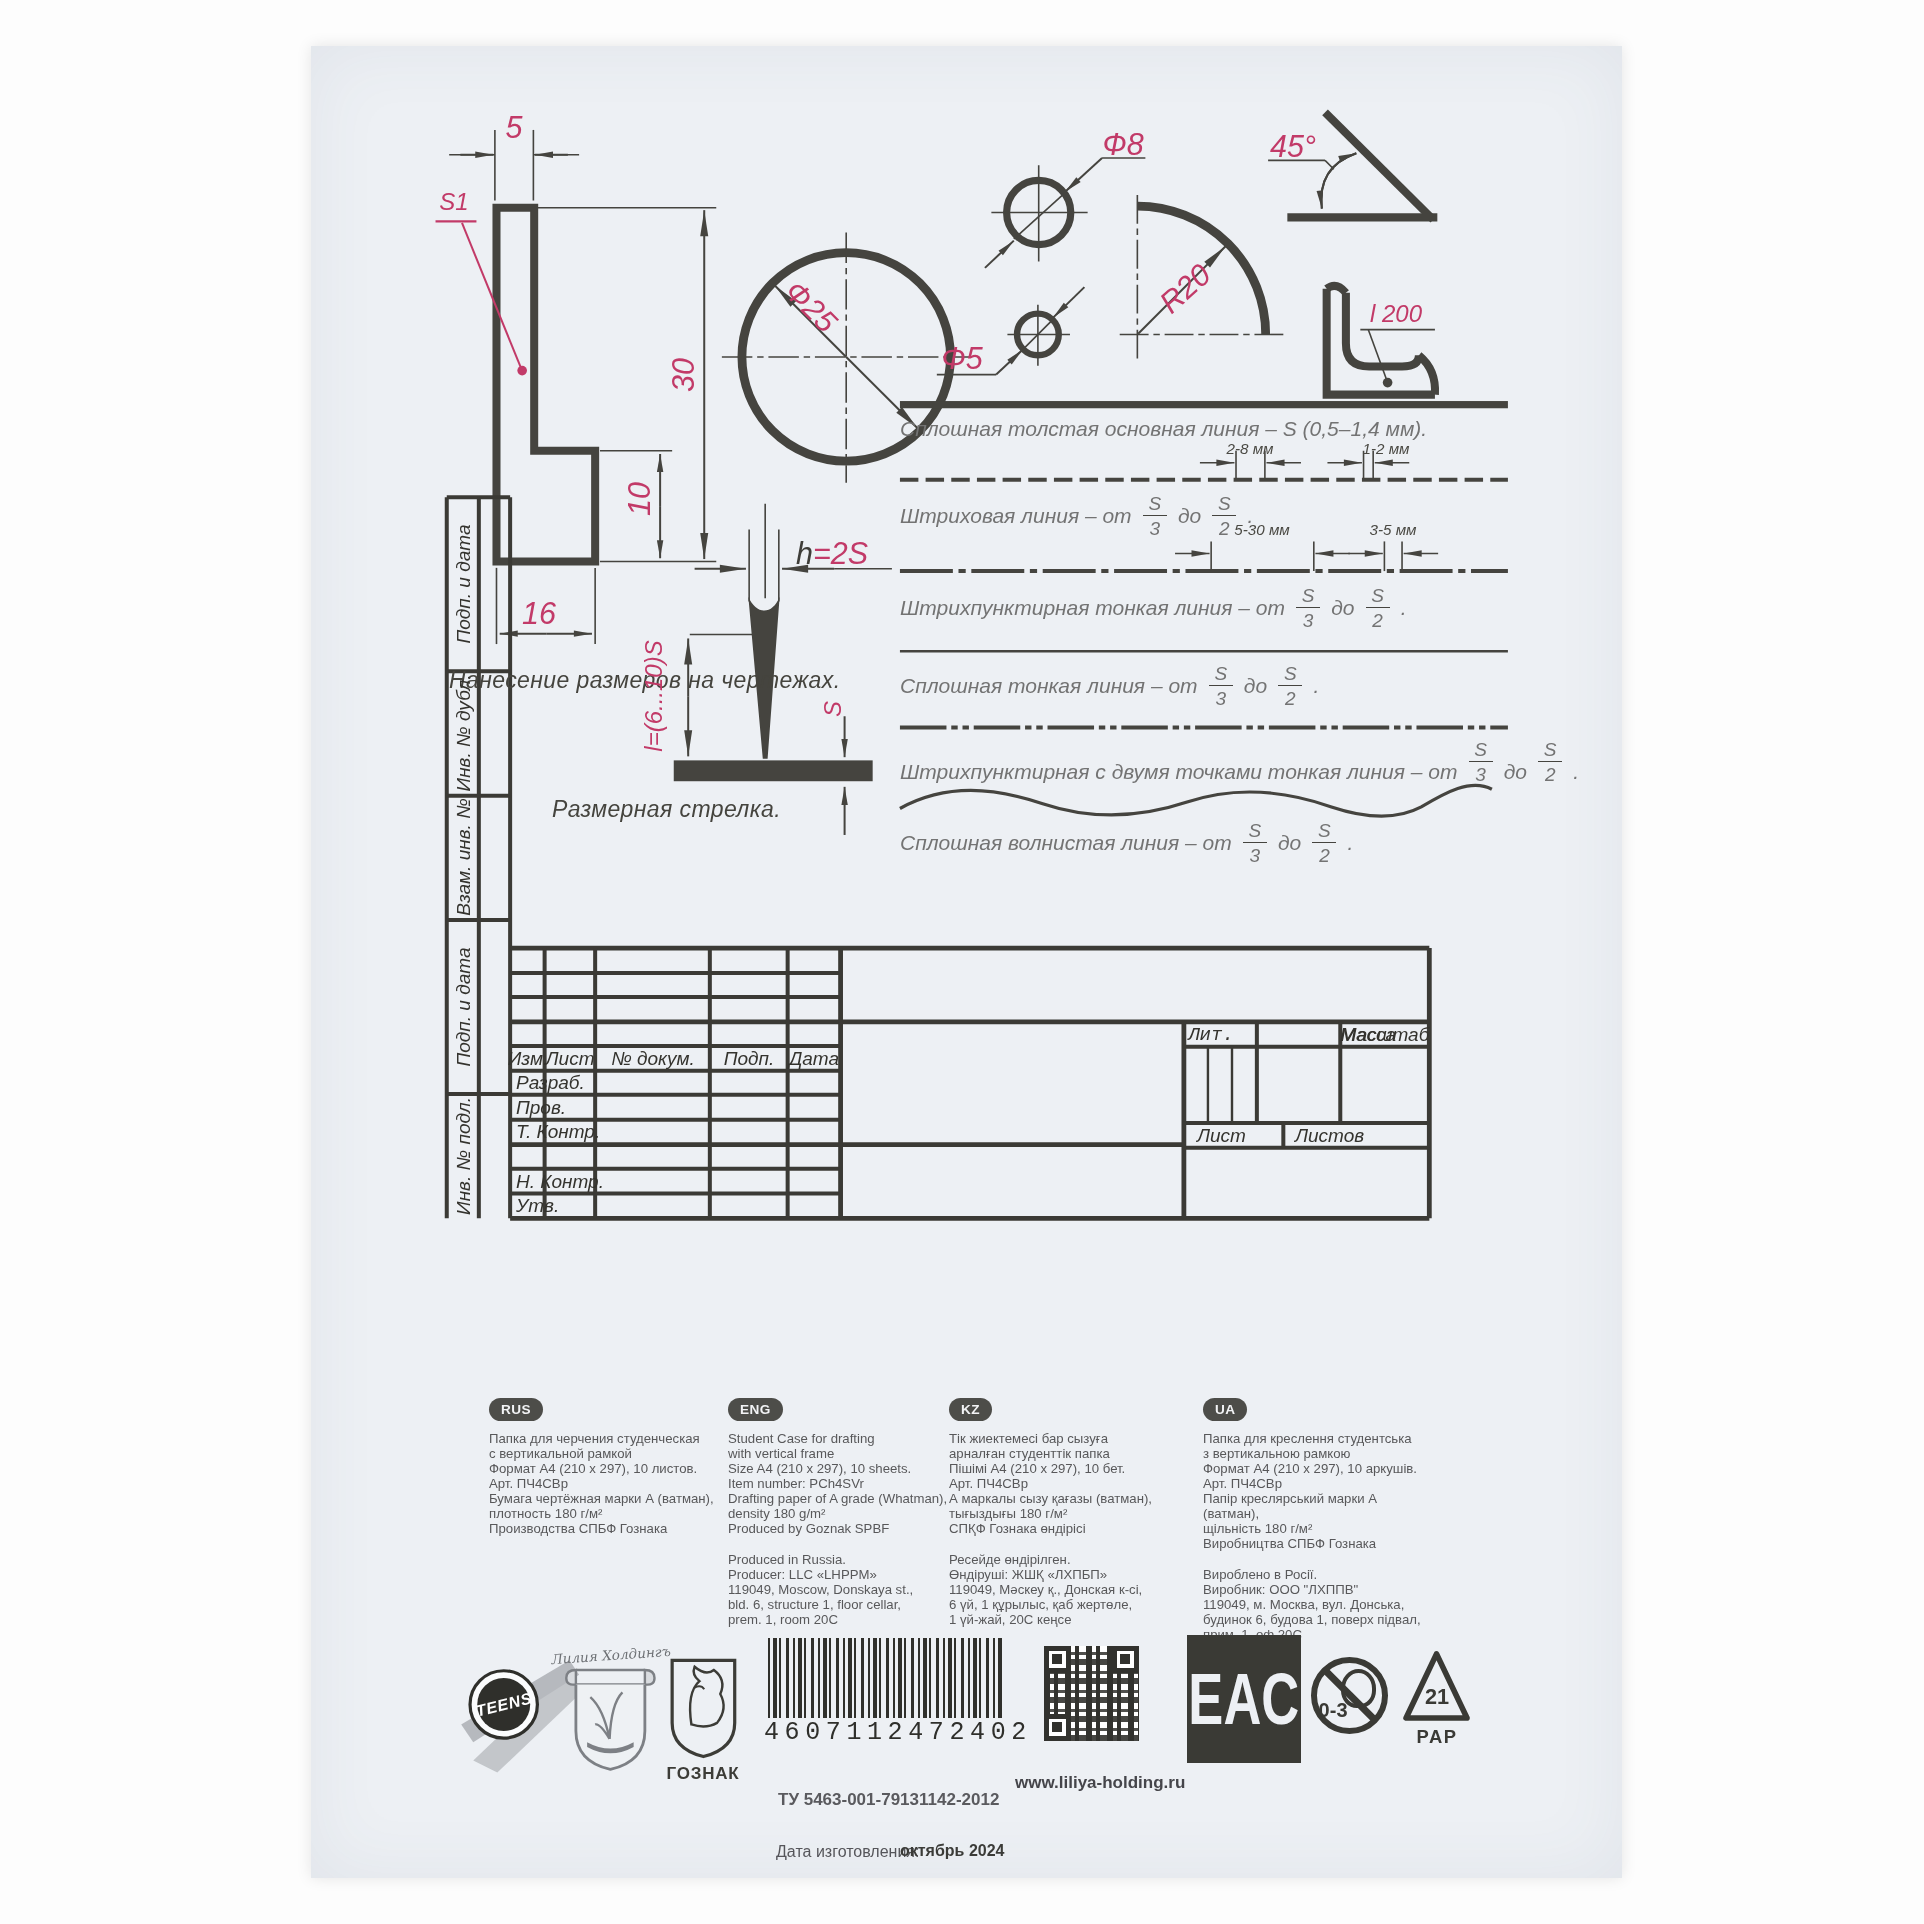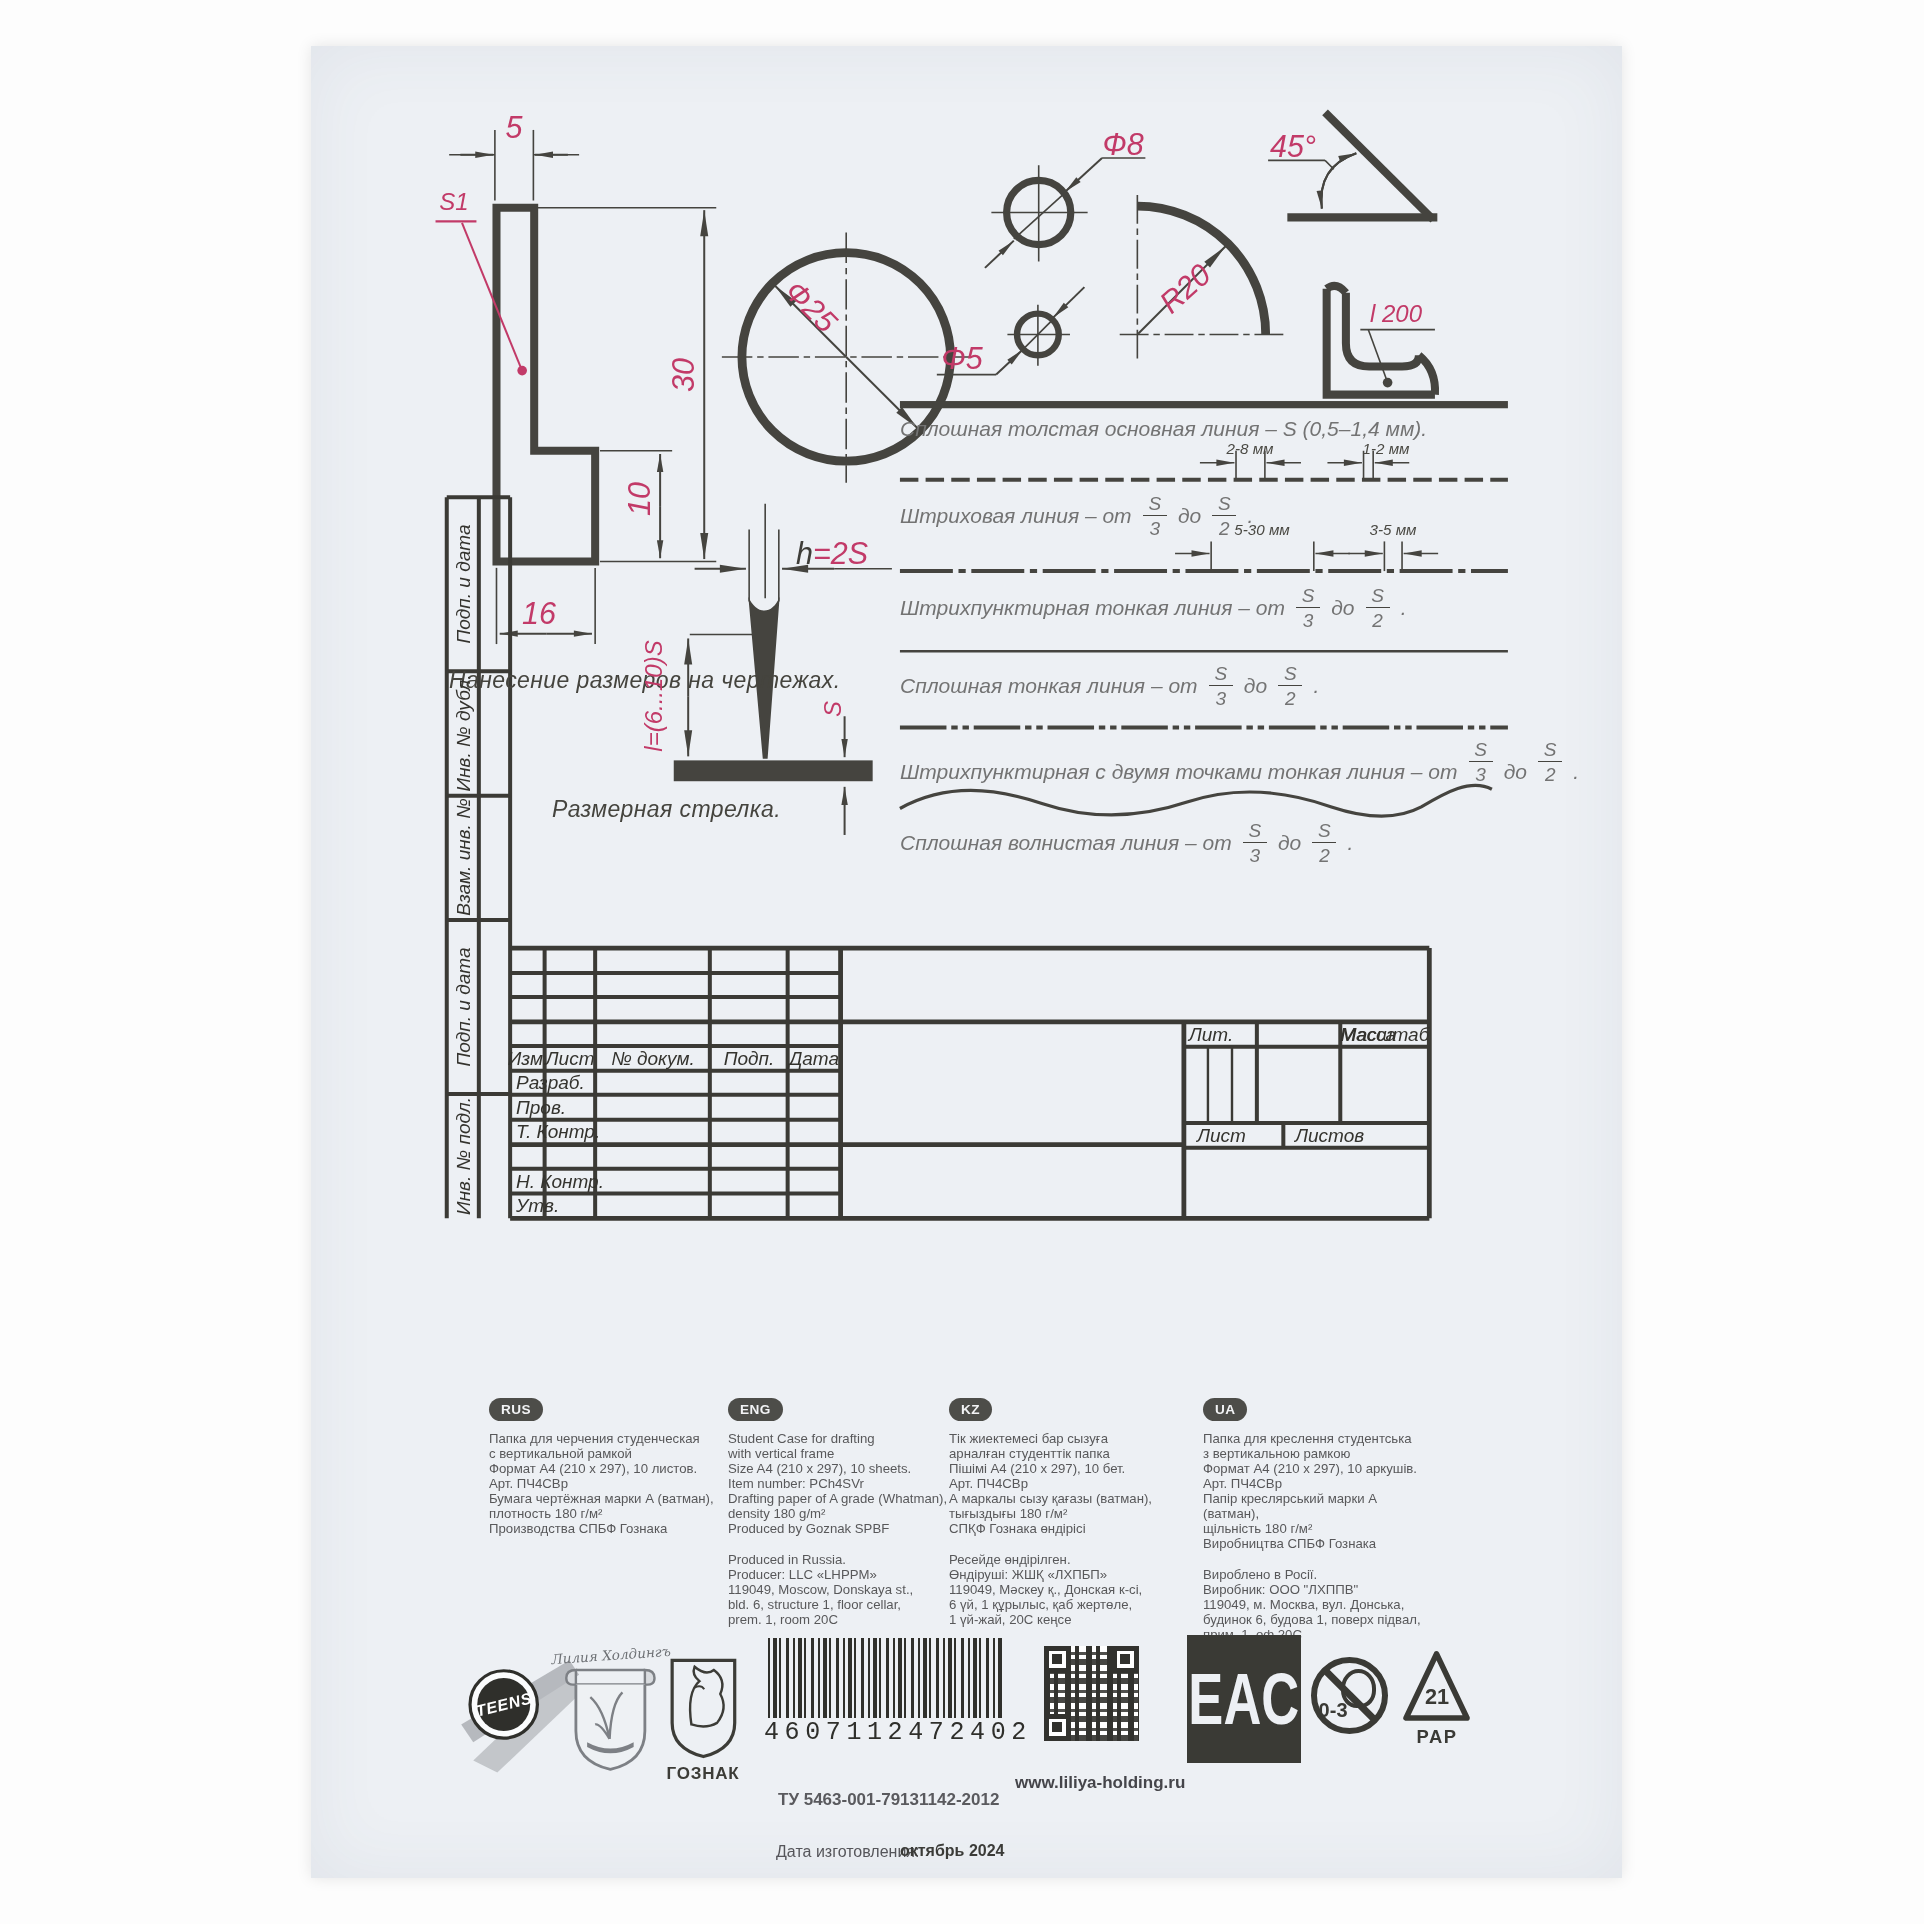--- a/index.html
+++ b/index.html
@@ -387,21 +387,21 @@
   <div class="lbl tbl ctr" style="left:528px;top:1059px;">Изм.</div>
   <div class="lbl tbl ctr" style="left:570px;top:1059px;">Лист</div>
   <div class="lbl tbl ctr" style="left:653px;top:1059px;">№ докум.</div>
   <div class="lbl tbl ctr" style="left:749px;top:1059px;">Подп.</div>
   <div class="lbl tbl ctr" style="left:814px;top:1059px;">Дата</div>
   <div class="lbl tbl" style="left:516px;top:1072px;">Разраб.</div>
   <div class="lbl tbl" style="left:516px;top:1097px;">Пров.</div>
   <div class="lbl tbl" style="left:516px;top:1121px;">Т. Контр.</div>
   <div class="lbl tbl" style="left:516px;top:1171px;text-align:right;">Н. Контр.</div>
   <div class="lbl tbl" style="left:516px;top:1195px;">Утв.</div>
-  <div class="lbl tbl ctr" style="left:1211px;top:1035px;">Лит.</div>
+  <div class="lbl tbl ctr" style="left:1211px;top:1035px;font-family:Liberation Mono, monospace;">Лит.</div>
   <div class="lbl tbl ctr" style="left:1368px;top:1035px;">Масса</div>
   <div class="lbl tbl ctr" style="left:1385px;top:1035px;">Масштаб</div>
   <div class="lbl tbl" style="left:1197px;top:1125px;">Лист</div>
   <div class="lbl tbl" style="left:1295px;top:1125px;">Листов</div>
 
   <div class="langcol" style="left:489px;top:1398px;">
     <span class="badge">RUS</span>
     <p class="p">Папка для черчения студенческая
 с вертикальной рамкой
 Формат А4 (210 х 297), 10 листов.

